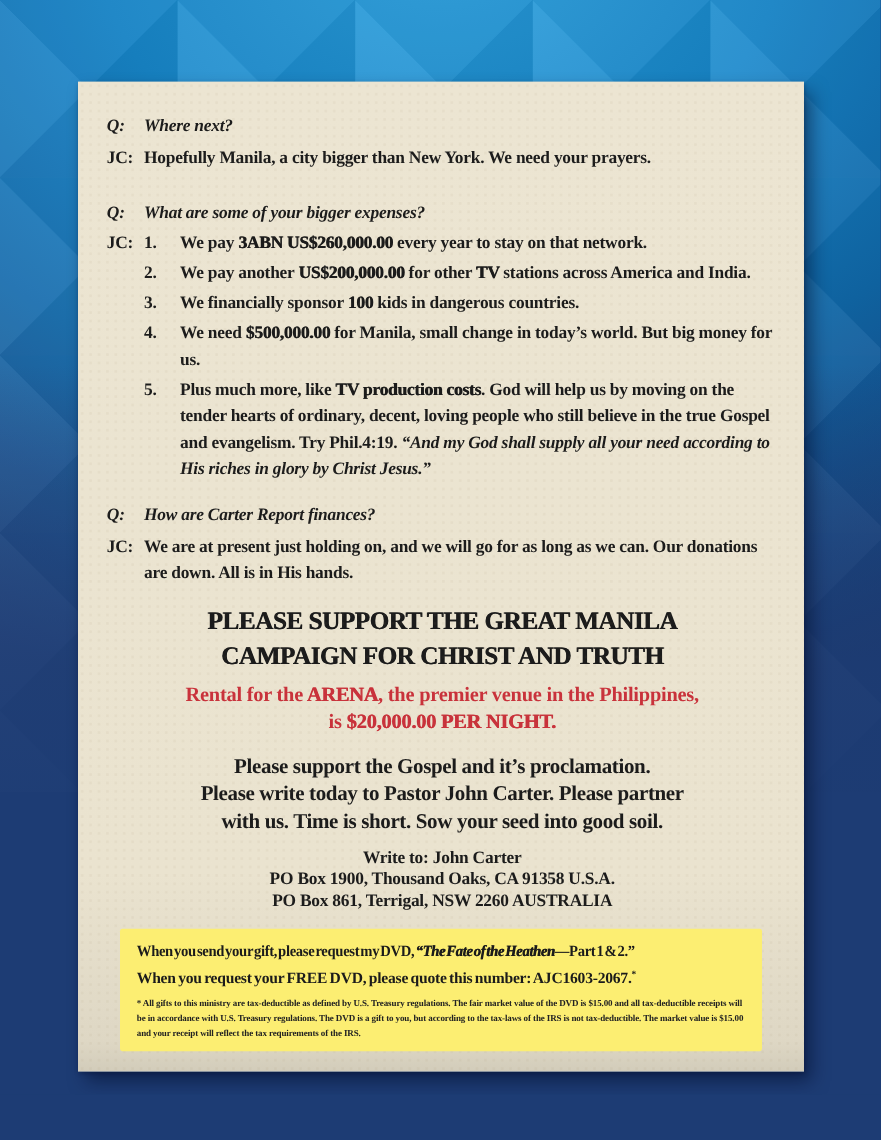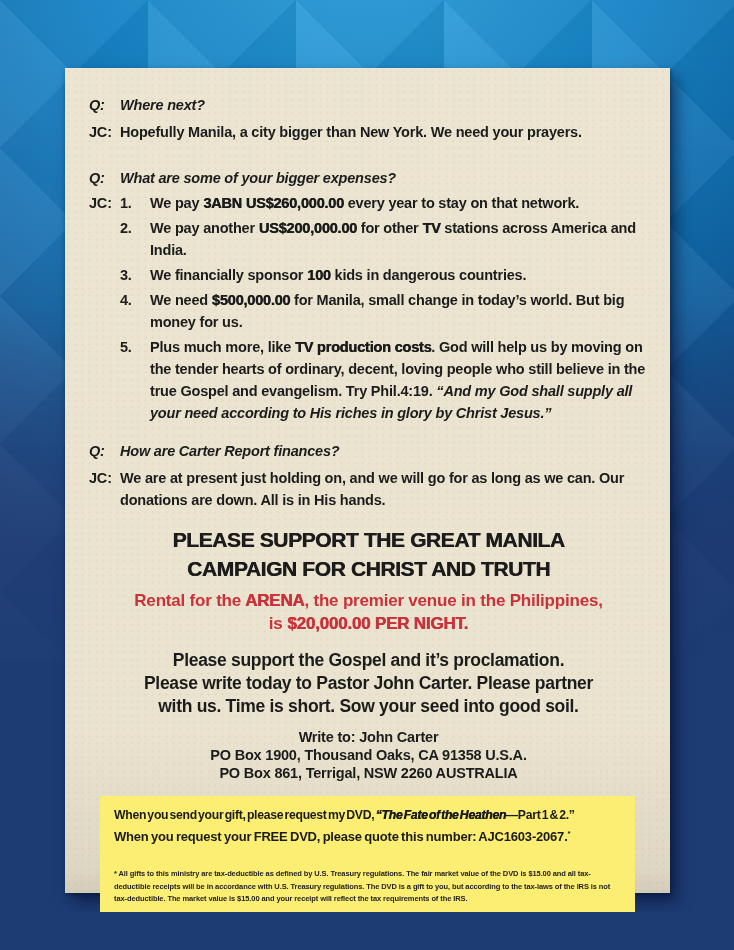--- a/index.html
+++ b/index.html
@@ -1,18 +1,18 @@
 <!DOCTYPE html>
 <html><head>
 <meta charset="utf-8">
 <style>
   html,body{margin:0;padding:0;background:#1d3c74;}
   .stage{
     position:relative;width:734px;height:912px;overflow:hidden;
-    font-family:Liberation Sans, sans-serif;color:#1b1b1b;
+    font-family:Liberation Serif, serif;color:#1b1b1b;
     background:radial-gradient(130% 80% at 50% -6%,
       #2aa0dd 0%, #1887cb 30%, #1169ab 55%, #17518f 72%, #1d3c74 90%, #1d3c74 100%);
   }
   .bg-diamonds{
     position:absolute;left:0;top:0;width:734px;height:660px;pointer-events:none;
     background-image:
       linear-gradient(45deg, rgba(255,255,255,0.05) 0 50%, rgba(0,0,0,0.03) 50% 100%),
       linear-gradient(135deg, rgba(255,255,255,0.045) 0 50%, rgba(0,0,0,0.04) 50% 100%);
     background-size:148px 148px;
   }
@@ -53,21 +53,21 @@
   .rental{margin-top:6px;color:#c9323b;font-size:17px;font-weight:bold;letter-spacing:-0.2px;line-height:23px;}
   .appeal{margin-top:14px;font-size:17.5px;font-weight:bold;letter-spacing:-0.3px;line-height:23px;}
   .write-to{margin-top:10px;font-size:14.5px;font-weight:bold;letter-spacing:-0.2px;line-height:18px;}
   .dvd-box{
     margin:14px 13px 0 11px;background:#fcee72;border-radius:2px;
     padding:9px 14px 8px 14px;box-sizing:border-box;position:relative;z-index:1;
   }
   .dvd-line{font-size:13px;font-weight:bold;line-height:19px;white-space:nowrap;}
   .dvd-line-1{word-spacing:-2px;letter-spacing:-0.3px;transform:scaleX(0.94);transform-origin:left center;}
   .dvd-line-2{word-spacing:-1px;letter-spacing:-0.2px;}
-  .disclaimer{margin-top:22px;font-size:7.5px;font-weight:bold;letter-spacing:-0.1px;line-height:12.5px;color:#222;}
+  .disclaimer{margin-top:6px;font-size:7.5px;font-weight:bold;letter-spacing:-0.1px;line-height:12.5px;color:#222;}
 </style>
 </head>
 <body>
 
 <div class="stage">
   <div class="bg-diamonds"></div>
   <div class="bg-fade"></div>
 
   <div class="paper">
 

